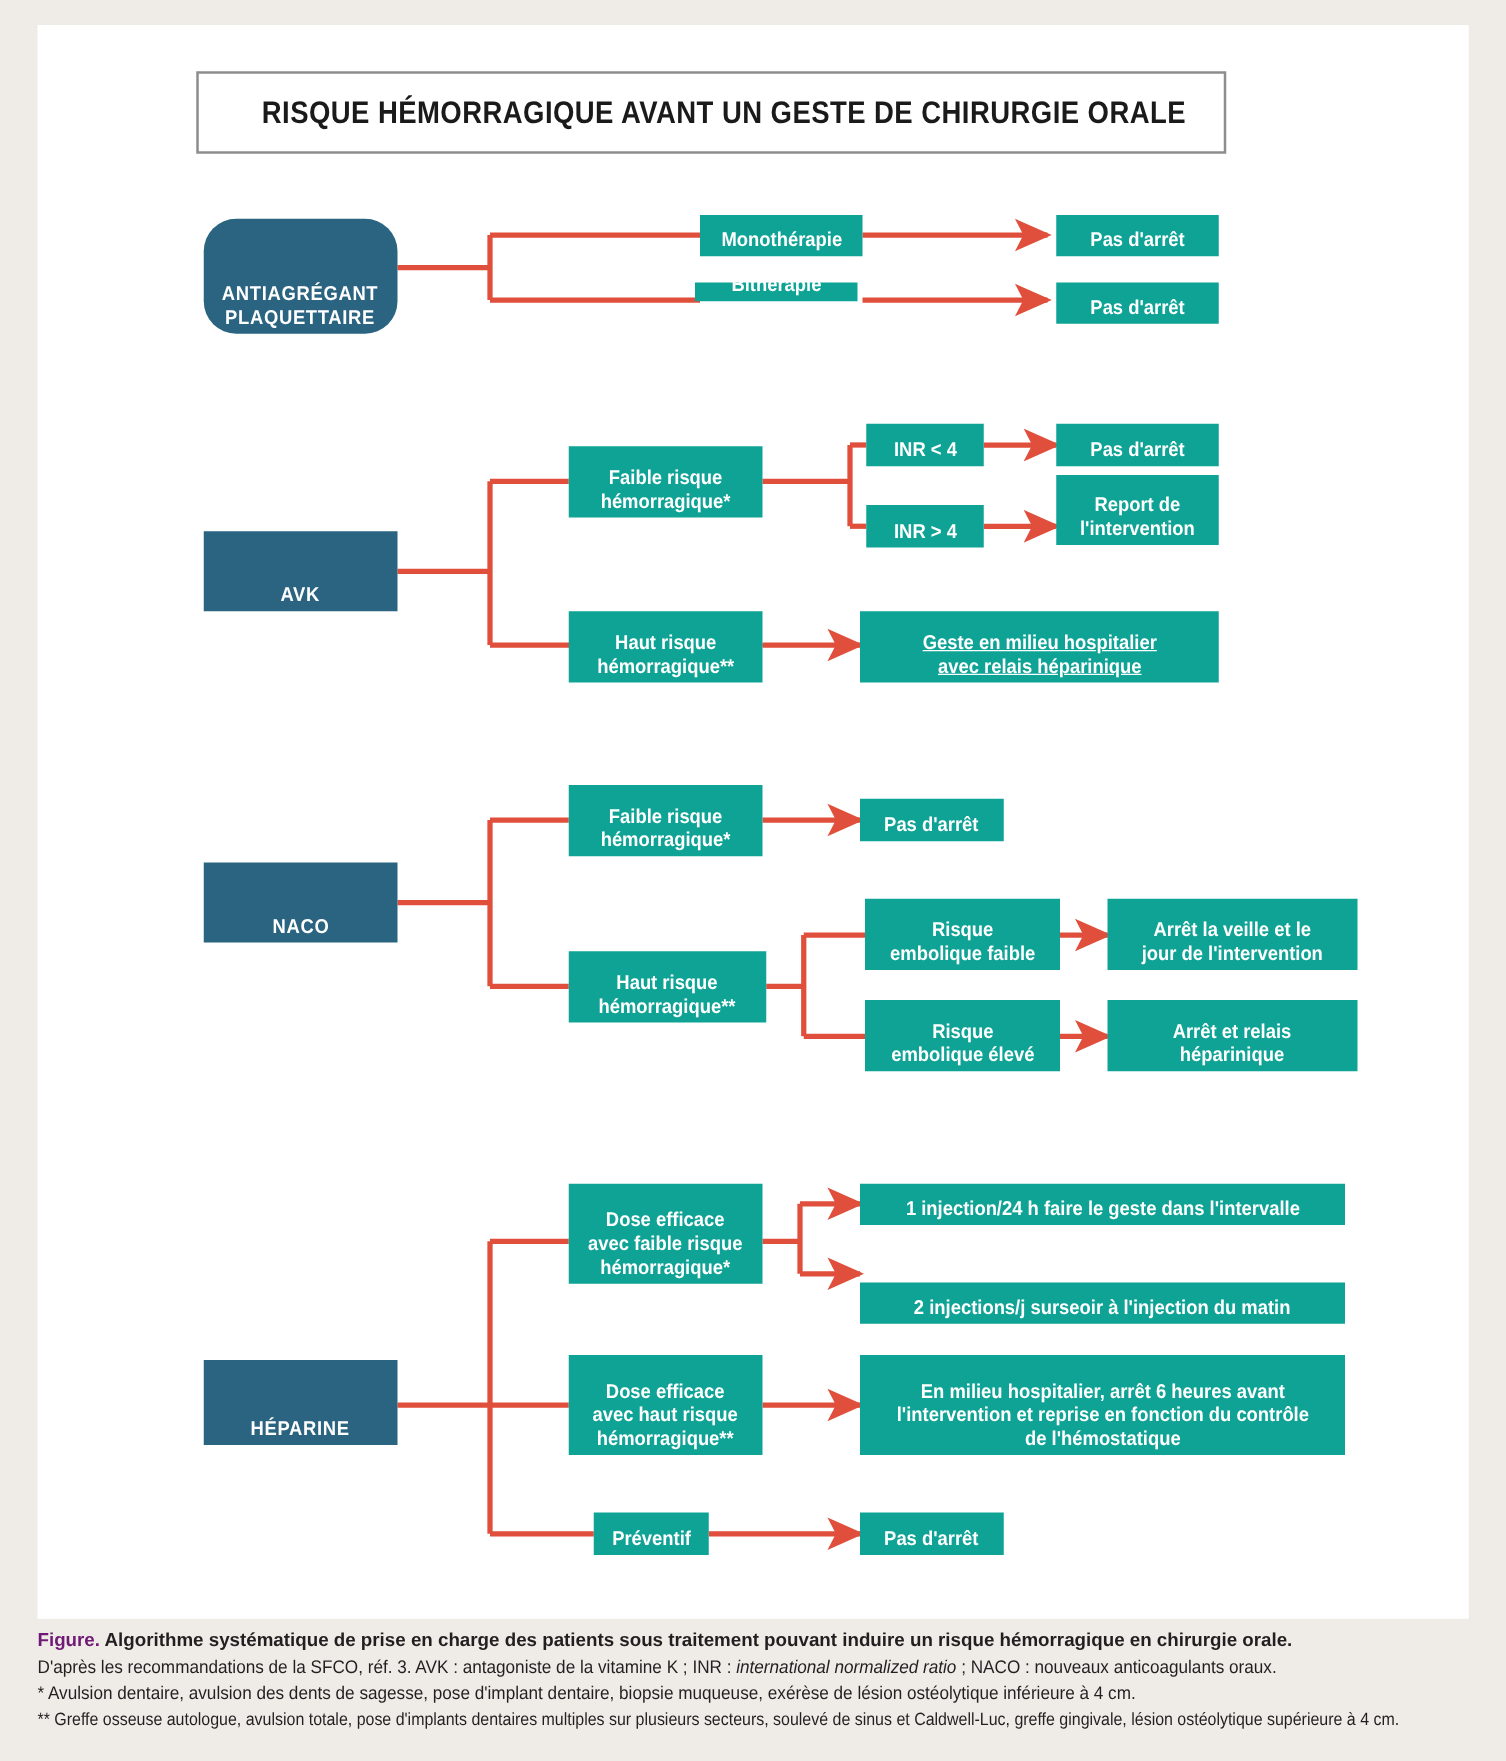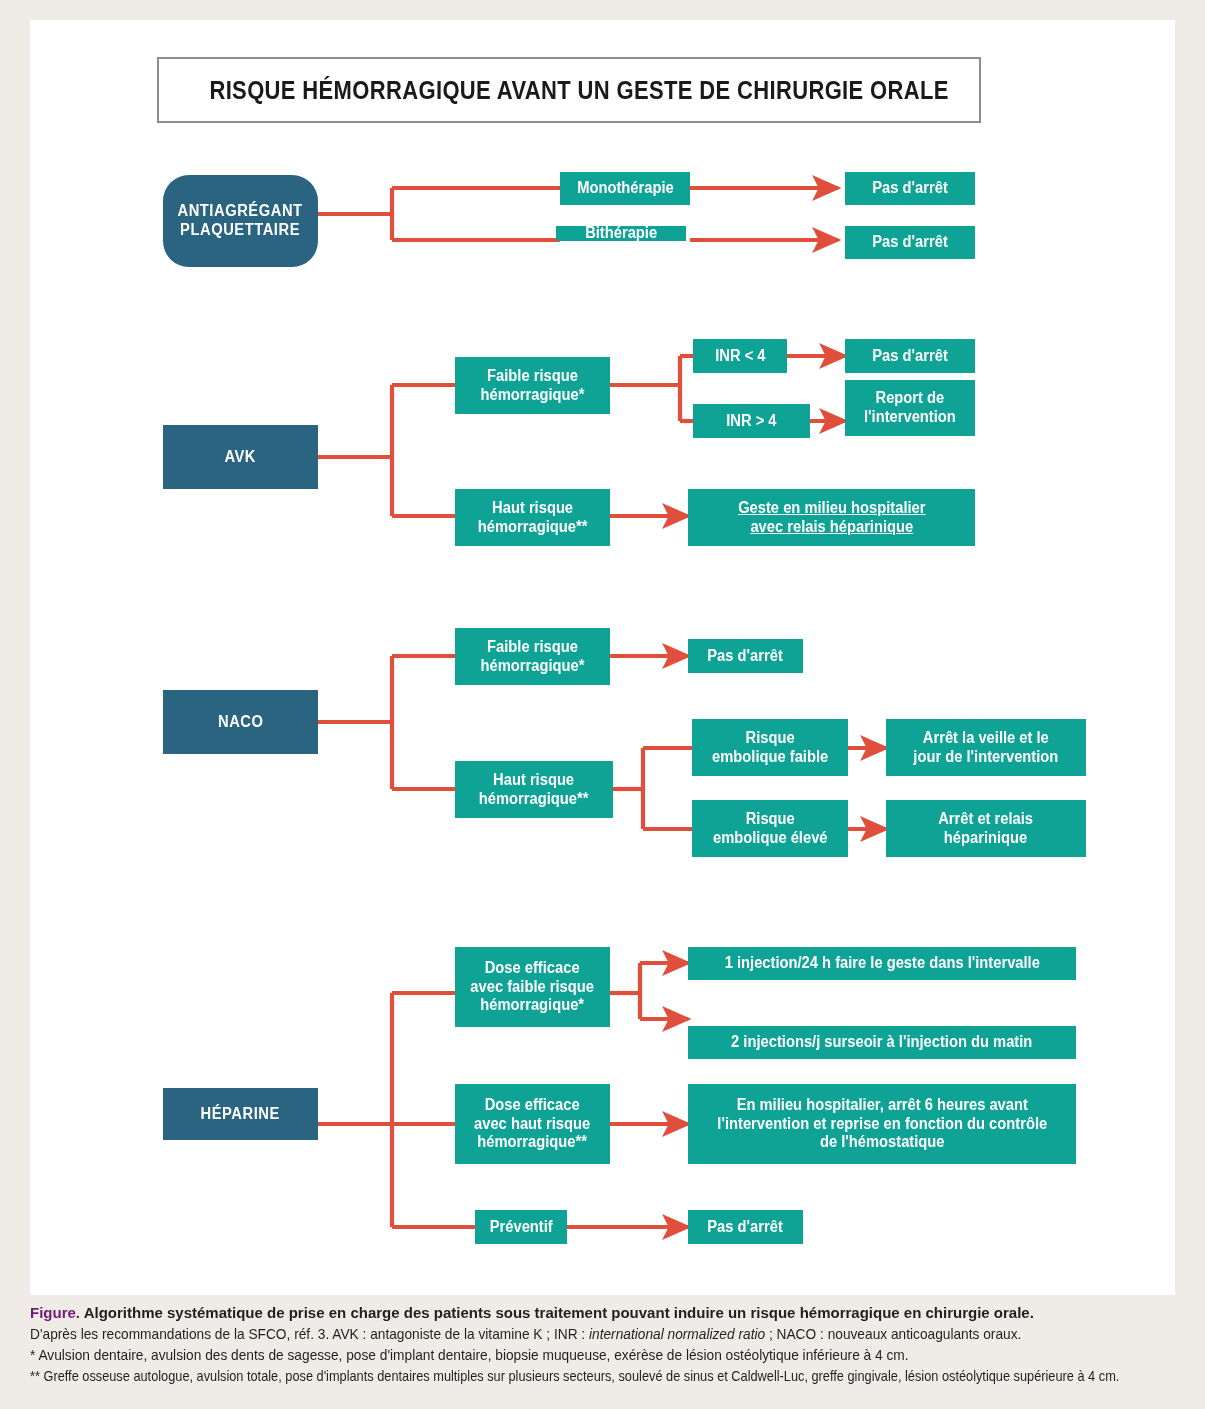--- a/index.html
+++ b/index.html
@@ -31,21 +31,21 @@
     transform:scaleX(0.88);
     white-space:nowrap;
   }
 
   
   #wires{position:absolute;left:0;top:0;width:1205px;height:1409px;pointer-events:none;}
 
   
   .node{
     position:absolute;
-    display:flex;align-items:center;justify-content:center;
+    display:flex;align-items:flex-end;justify-content:center;
     text-align:center;
     color:#ffffff;font-weight:bold;
     line-height:1.18;
     box-sizing:border-box;
     padding:2px 6px;
   }
   .root{background:#2a6480;font-size:16px;letter-spacing:0.6px;}
   .teal{background:#0fa396;font-size:16px;}
   .node .t{transform:scaleX(0.92);display:block;}
 
@@ -164,21 +164,21 @@
   </div>
   <div class="node teal" style="left:455px;top:489px;width:155px;height:57px;">
     <div>
       <span class="t">Haut risque</span>
       <span class="t">hémorragique**</span>
     </div>
   </div>
   <div class="node teal" style="left:693px;top:339px;width:94px;height:34px;">
     <span class="t">INR &lt; 4</span>
   </div>
-  <div class="node teal" style="left:693px;top:404px;width:117px;height:34px;">
+  <div class="node teal" style="left:693px;top:404px;width:94px;height:34px;">
     <span class="t">INR &gt; 4</span>
   </div>
   <div class="node teal" style="left:845px;top:339px;width:130px;height:34px;">
     <span class="t">Pas d'arrêt</span>
   </div>
   <div class="node teal" style="left:845px;top:380px;width:130px;height:56px;">
     <div>
       <span class="t">Report de</span>
       <span class="t">l'intervention</span>
     </div>
@@ -226,21 +226,21 @@
       <span class="t">jour de l'intervention</span>
     </div>
   </div>
   <div class="node teal" style="left:886px;top:800px;width:200px;height:57px;">
     <div>
       <span class="t">Arrêt et relais</span>
       <span class="t">héparinique</span>
     </div>
   </div>
 
-  <div class="node root" style="left:163px;top:1088px;width:155px;height:52px;">
+  <div class="node root" style="left:163px;top:1088px;width:155px;height:68px;">
     <span class="t">HÉPARINE</span>
   </div>
   <div class="node teal" style="left:455px;top:947px;width:155px;height:80px;">
     <div>
       <span class="t">Dose efficace</span>
       <span class="t">avec faible risque</span>
       <span class="t">hémorragique*</span>
     </div>
   </div>
   <div class="node teal" style="left:688px;top:947px;width:388px;height:33px;">

